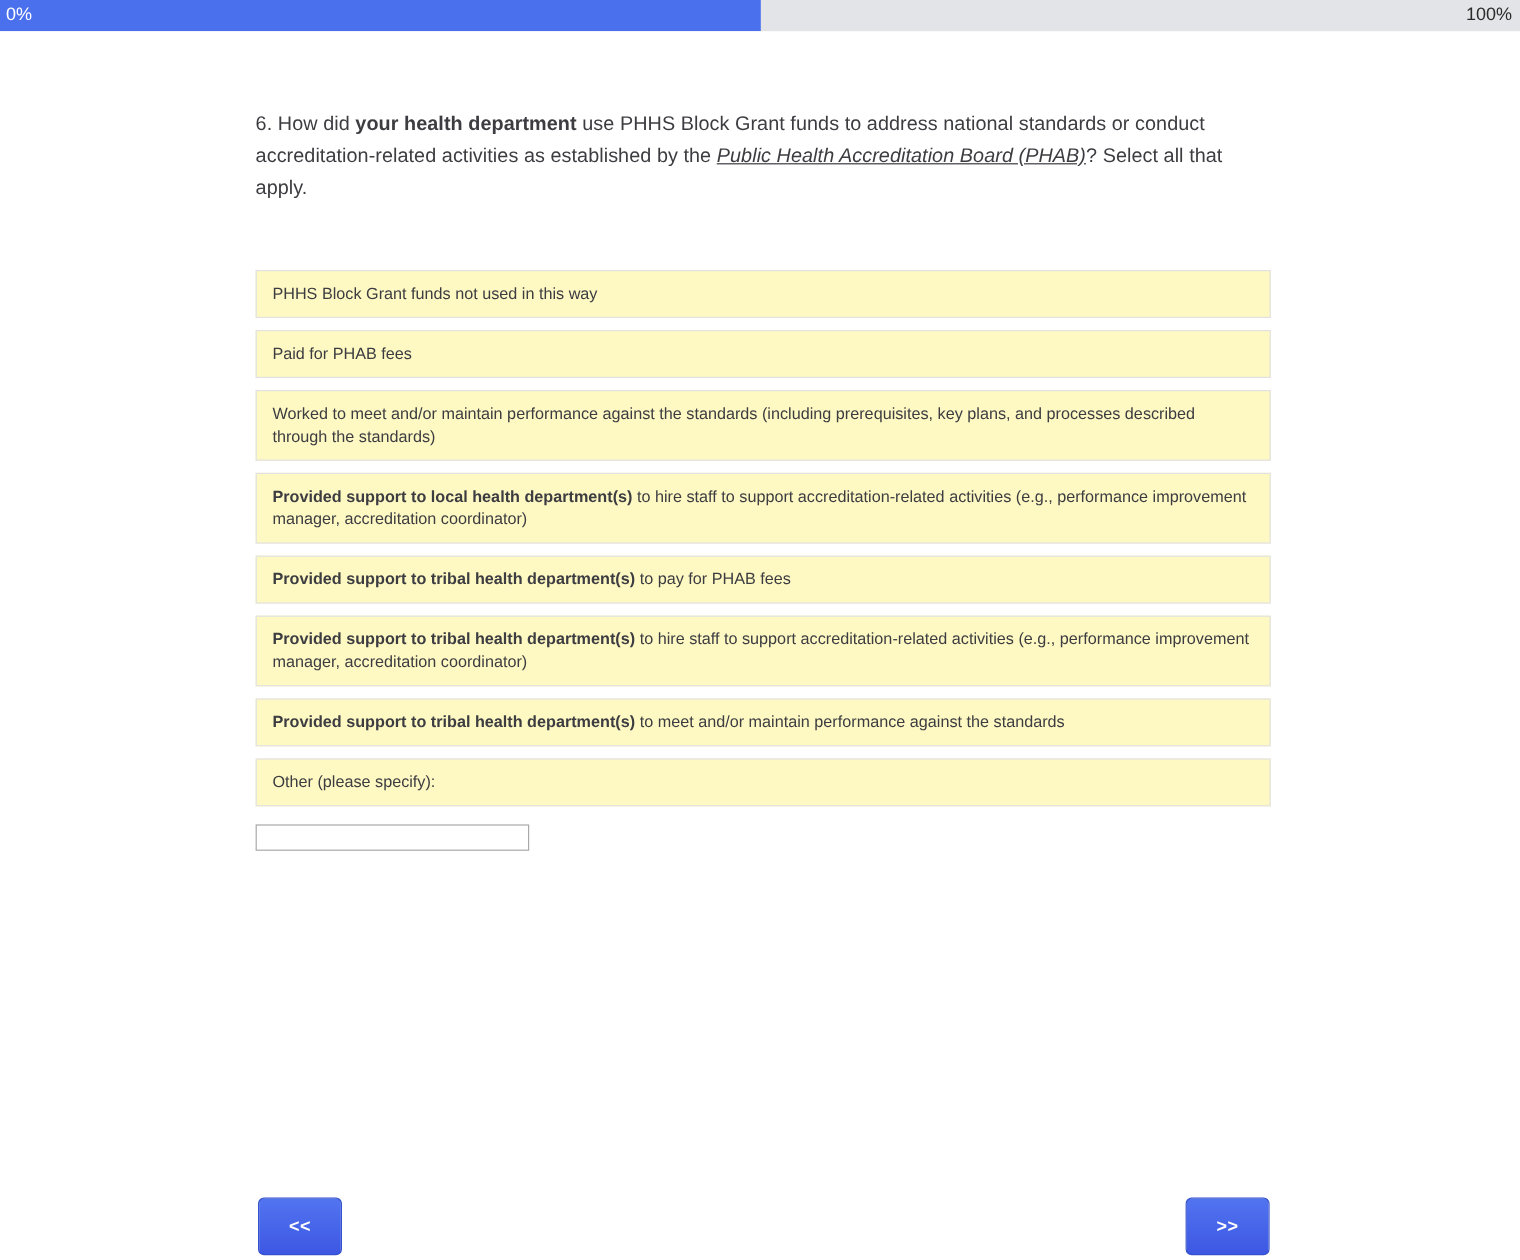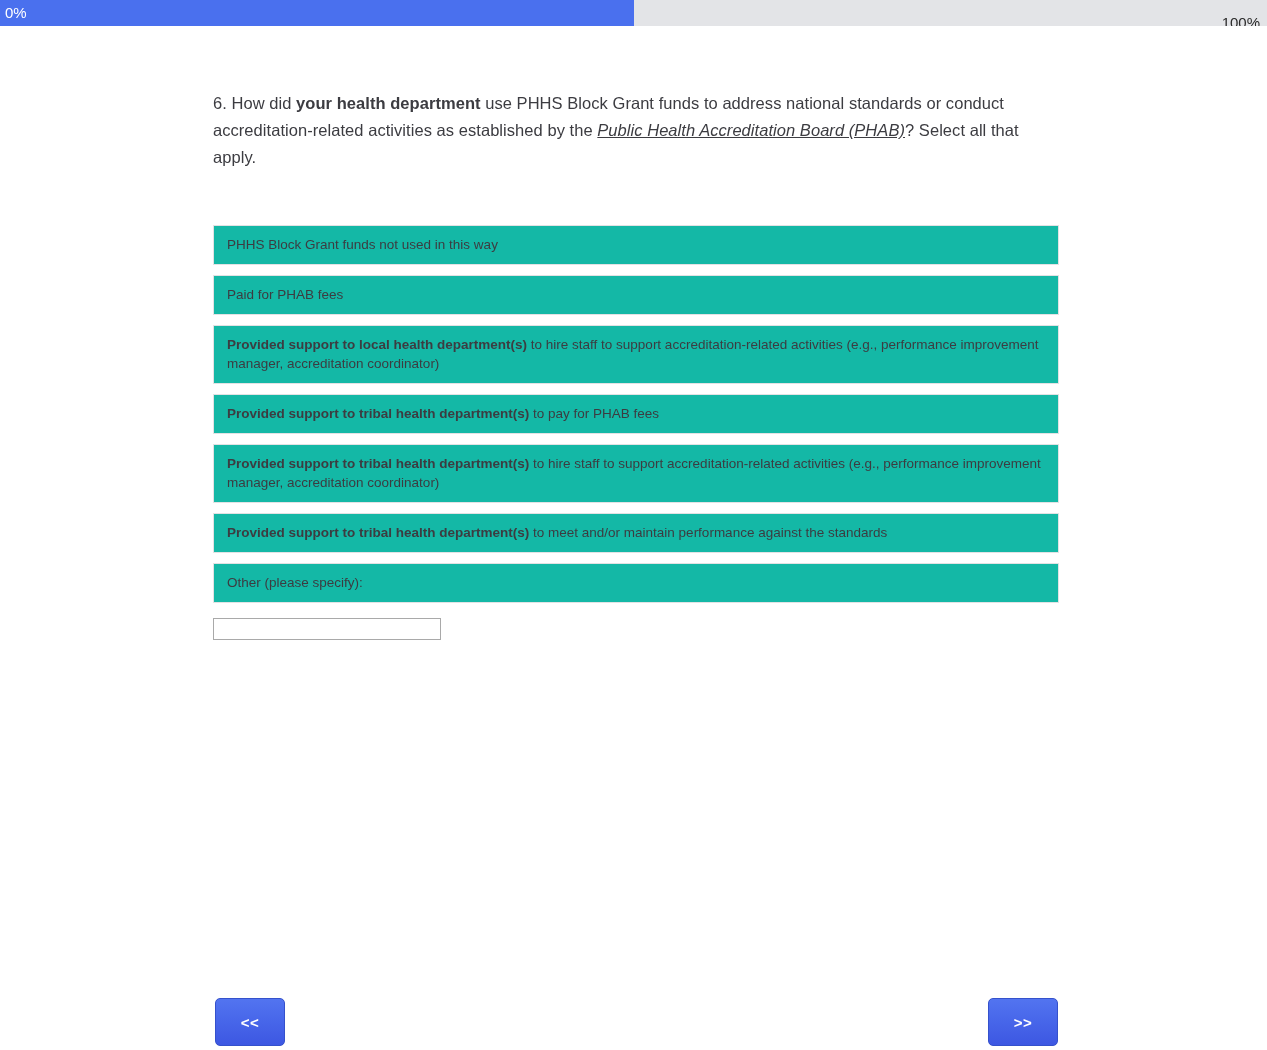--- a/index.html
+++ b/index.html
@@ -39,21 +39,20 @@
     z-index: 2;
   }
   .progress-label-right {
     position: absolute;
     top: 0; right: 7px;
     height: 26px;
     line-height: 26px;
     font-size: 15px;
     color: #2b2b2b;
     z-index: 2;
-    margin-top: 10px;
   }
 
   
   .page {
     position: relative;
     width: 1267px;
     height: 1024px;
   }
 
   .question-block {
@@ -75,21 +74,21 @@
   }
 
   
   .options {
     position: absolute;
     left: 213px;
     top: 199px;
     width: 846px;
   }
   .option {
-    background: #14b8a6;
+    background: #fef9c3;
     border: 1px solid #e2e2e4;
     padding: 9px 13px 10px 13px;
     margin-bottom: 10px;
     font-size: 13.5px;
     line-height: 19px;
     color: #3c3c41;
     cursor: pointer;
     min-height: 33px;
   }
   .option.tall { min-height: 51px; }
@@ -156,20 +155,23 @@
 
     <div class="option">
       <span>PHHS Block Grant funds not used in this way</span>
     </div>
 
     <div class="option">
       <span>Paid for PHAB fees</span>
     </div>
 
 
+    <div class="option tall">
+      <span>Worked to meet and/or maintain performance against the standards (including prerequisites, key plans, and processes described through the standards)</span>
+    </div>
 
 
     <div class="option tall">
       <b>Provided support to local health department(s)</b><span> to hire staff to support accreditation-related activities (e.g., performance improvement manager, accreditation coordinator)</span>
     </div>
 
 
     <div class="option">
       <b>Provided support to tribal health department(s)</b><span> to pay for PHAB fees</span>
     </div>

